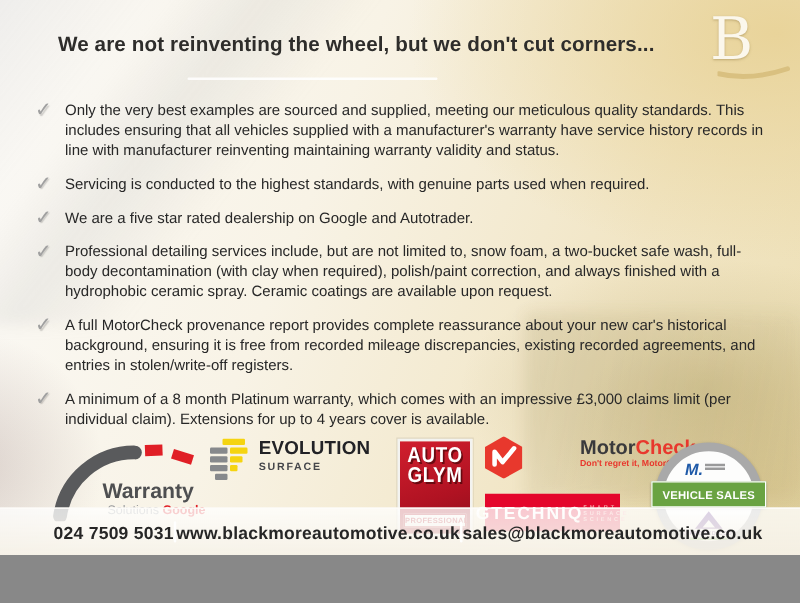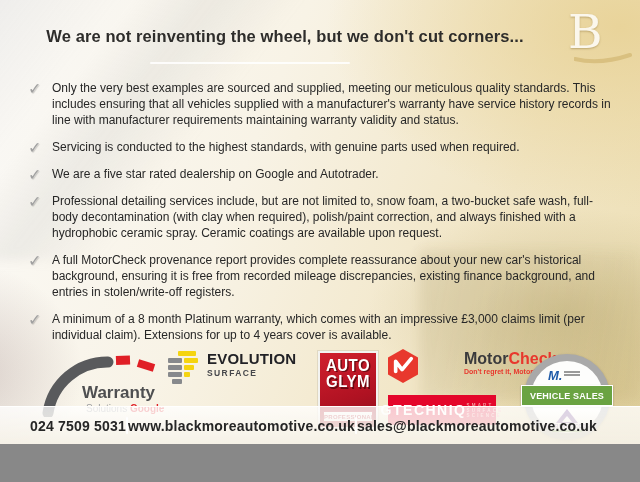--- a/index.html
+++ b/index.html
@@ -104,21 +104,21 @@
   .badge .tri-in{position:absolute; left:38px; top:62px; width:0; height:0;
     border-left:5px solid transparent; border-right:5px solid transparent; border-bottom:6px solid #fdfdfc;}
   .badge .appr{position:absolute; left:0; right:0; top:70px; text-align:center;
     font-size:4.5px; font-weight:800; color:#5c2d87; letter-spacing:.4px;}
   .badge .appr u{display:block; width:30px; height:1.5px; background:#6aa342; margin:1px auto 0; text-decoration:none;}
 
   
   .footer{position:absolute; left:0; right:0; bottom:0; height:38px;
     background:linear-gradient(rgba(255,255,255,0.78), rgba(246,242,232,0.92));
     border-top:1px solid rgba(255,255,255,0.95);
-    display:flex; align-items:center; justify-content:flex-start; padding:12px 30px; box-sizing:border-box;}
+    display:flex; align-items:center; justify-content:flex-end; padding:12px 30px; box-sizing:border-box;}
   .footer .item{font-size:14px; font-weight:700; color:#262626; letter-spacing:.2px;}
   .fsep{width:2px; height:17px; background:rgba(255,255,255,0.95); border-radius:1px;}
 </style>
 </head>
 <body>
 
 <div id="canvas">
   <div class="streak streak1"></div>
   <div class="streak streak2"></div>
 
@@ -127,37 +127,37 @@
   <div class="brand-b">
     <span class="glyph">B</span>
     <svg width="58" height="14" viewBox="0 0 58 14">
       <path d="M1 7 Q 26 13 56 3" fill="none" stroke="#d9c080" stroke-width="4" stroke-linecap="round"></path>
     </svg>
   </div>
 
   <div class="bullets">
     <div class="bullet">
       <span class="check">✓</span>
-      <span class="btext">Only the very best examples are sourced and supplied, meeting our meticulous quality standards. This includes ensuring that all vehicles supplied with a manufacturer's warranty have service history records in line with manufacturer requirements maintaining warranty validity and status.</span>
+      <span class="btext">Only the very best examples are sourced and supplied, meeting our meticulous quality standards. This includes ensuring that all vehicles supplied with a manufacturer's warranty have service history records in line with manufacturer reinventing maintaining warranty validity and status.</span>
     </div>
     <div class="bullet">
       <span class="check">✓</span>
       <span class="btext">Servicing is conducted to the highest standards, with genuine parts used when required.</span>
     </div>
     <div class="bullet">
       <span class="check">✓</span>
       <span class="btext">We are a five star rated dealership on Google and Autotrader.</span>
     </div>
     <div class="bullet">
       <span class="check">✓</span>
       <span class="btext">Professional detailing services include, but are not limited to, snow foam, a two-bucket safe wash, full-body decontamination (with clay when required), polish/paint correction, and always finished with a hydrophobic ceramic spray. Ceramic coatings are available upon request.</span>
     </div>
     <div class="bullet">
       <span class="check">✓</span>
-      <span class="btext">A full MotorCheck provenance report provides complete reassurance about your new car's historical background, ensuring it is free from recorded mileage discrepancies, existing finance background, and entries in stolen/write-off registers.</span>
+      <span class="btext">A full MotorCheck provenance report provides complete reassurance about your new car's historical background, ensuring it is free from recorded mileage discrepancies, existing recorded agreements, and entries in stolen/write-off registers.</span>
     </div>
     <div class="bullet">
       <span class="check">✓</span>
       <span class="btext">A minimum of a 8 month Platinum warranty, which comes with an impressive £3,000 claims limit (per individual claim). Extensions for up to 4 years cover is available.</span>
     </div>
   </div>
 
   <div class="logos">
 
     <div class="wsg">

